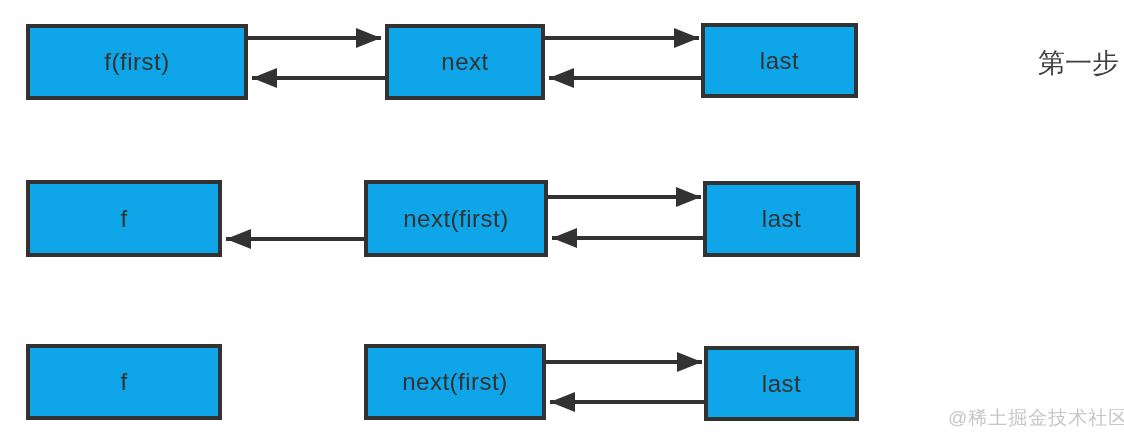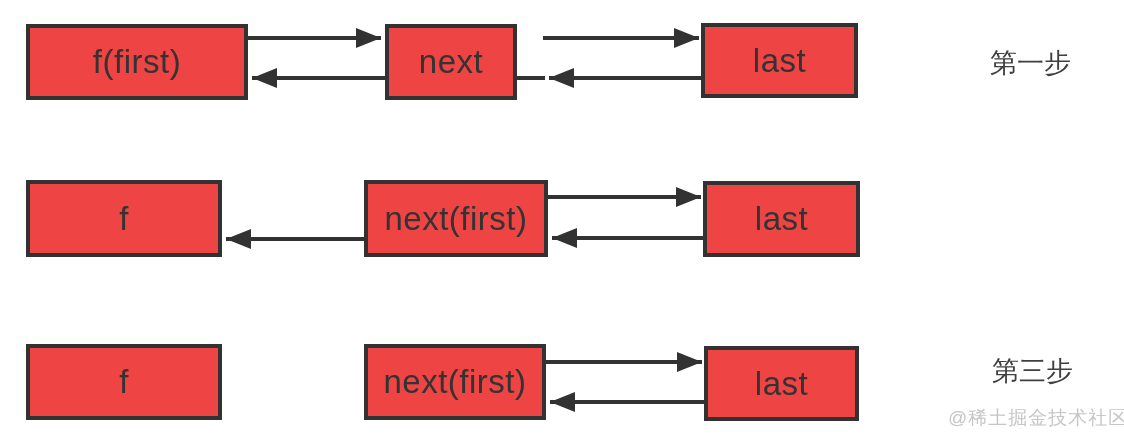--- a/index.html
+++ b/index.html
@@ -18,25 +18,25 @@
   .arrow-layer {
     position: absolute;
     left: 0; top: 0;
     width: 1124px; height: 444px;
     pointer-events: none;
   }
   .node-box {
     position: absolute;
     box-sizing: border-box;
     border: 4px solid #323232;
-    background: #ef4444;
+    background: #0ea5e9;
     display: flex;
     align-items: center;
     justify-content: center;
-    font-size: 33px;
+    font-size: 24px;
     color: #333333;
     letter-spacing: 0.5px;
   }
   .step-label {
     position: absolute;
     font-size: 27px;
     color: #404040;
     white-space: nowrap;
   }
   .watermark {
@@ -66,28 +66,27 @@
 
     <line x1="364" y1="239" x2="226" y2="239" stroke="#323232" stroke-width="4" marker-end="url(#ah)"></line>
     <line x1="546" y1="197" x2="701" y2="197" stroke="#323232" stroke-width="4" marker-end="url(#ah)"></line>
     <line x1="703" y1="238" x2="552" y2="238" stroke="#323232" stroke-width="4" marker-end="url(#ah)"></line>
 
     <line x1="544" y1="362" x2="702" y2="362" stroke="#323232" stroke-width="4" marker-end="url(#ah)"></line>
     <line x1="704" y1="402" x2="550" y2="402" stroke="#323232" stroke-width="4" marker-end="url(#ah)"></line>
   </svg>
 
   <div class="node-box" style="left:26px; top:24px; width:222px; height:76px;">f(first)</div>
-  <div class="node-box" style="left:385px; top:24px; width:132px; height:76px;">next</div>
+  <div class="node-box" style="left:385px; top:24px; width:160px; height:76px;">next</div>
   <div class="node-box" style="left:701px; top:23px; width:157px; height:75px;">last</div>
-  <div class="step-label" style="left:990px; top:45px;">第一步</div>
+  <div class="step-label" style="left:1038px; top:45px;">第一步</div>
 
   <div class="node-box" style="left:26px; top:180px; width:196px; height:77px;">f</div>
   <div class="node-box" style="left:364px; top:180px; width:184px; height:77px;">next(first)</div>
   <div class="node-box" style="left:703px; top:181px; width:157px; height:76px;">last</div>
 
   <div class="node-box" style="left:26px; top:344px; width:196px; height:76px;">f</div>
   <div class="node-box" style="left:364px; top:344px; width:182px; height:76px;">next(first)</div>
   <div class="node-box" style="left:704px; top:346px; width:155px; height:75px;">last</div>
-  <div class="step-label" style="left:992px; top:353px;">第三步</div>
 
   <div class="watermark" style="left:948px; top:405px;">@稀土掘金技术社区</div>
 
 </div>
 
 </body></html>

